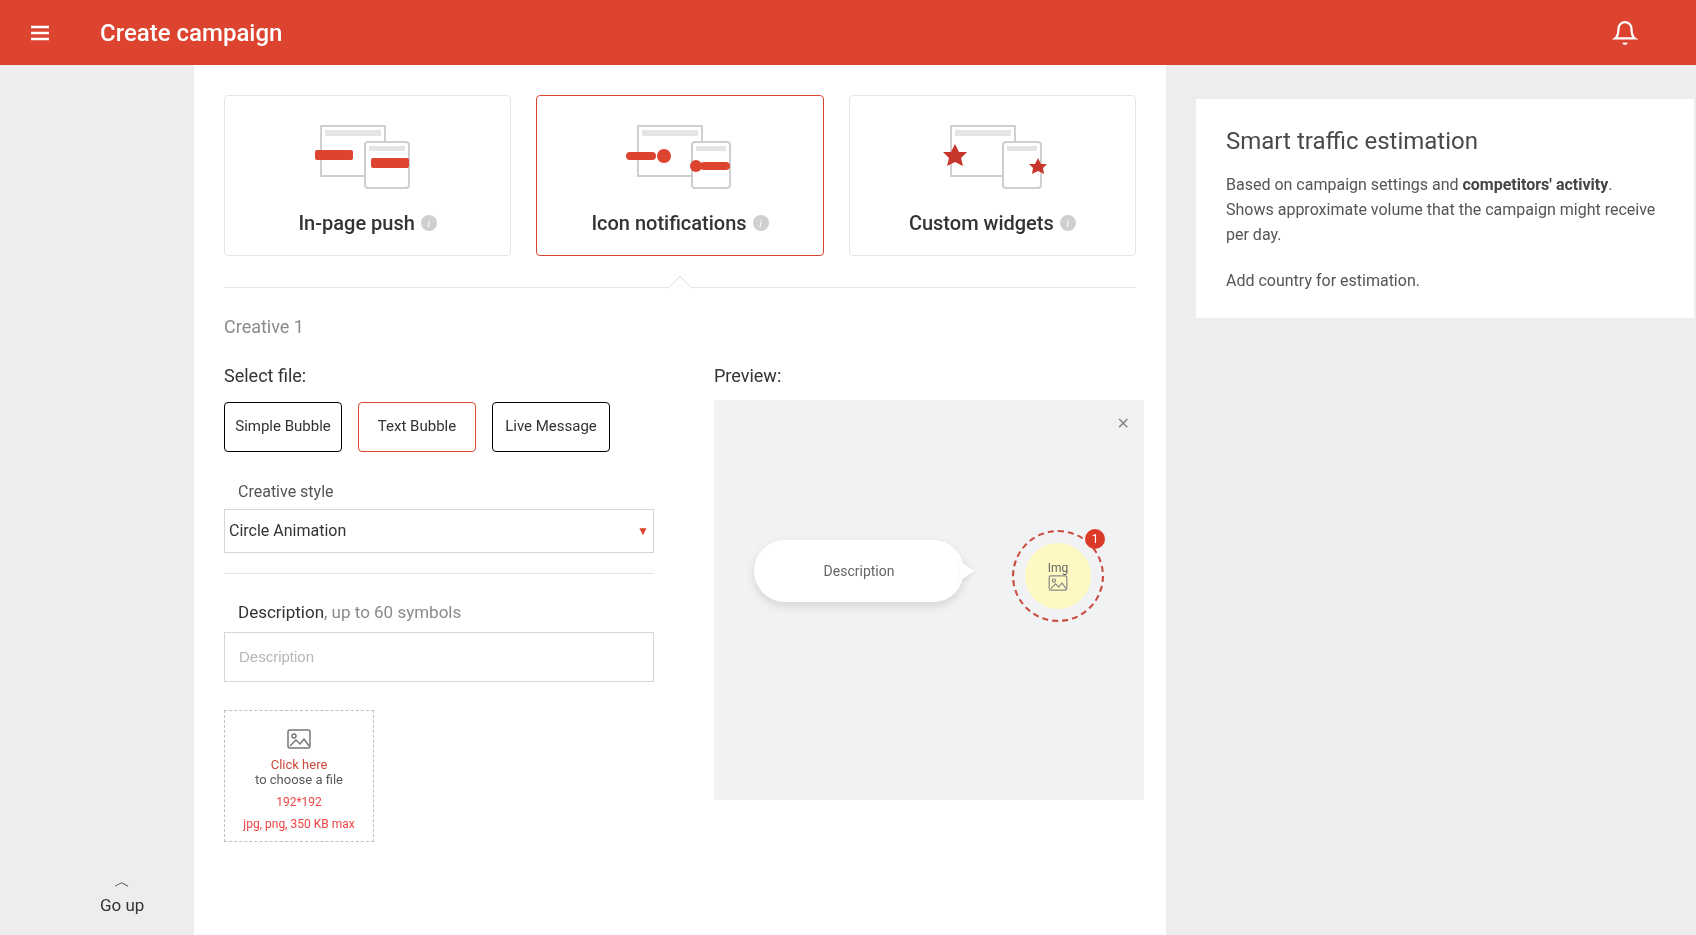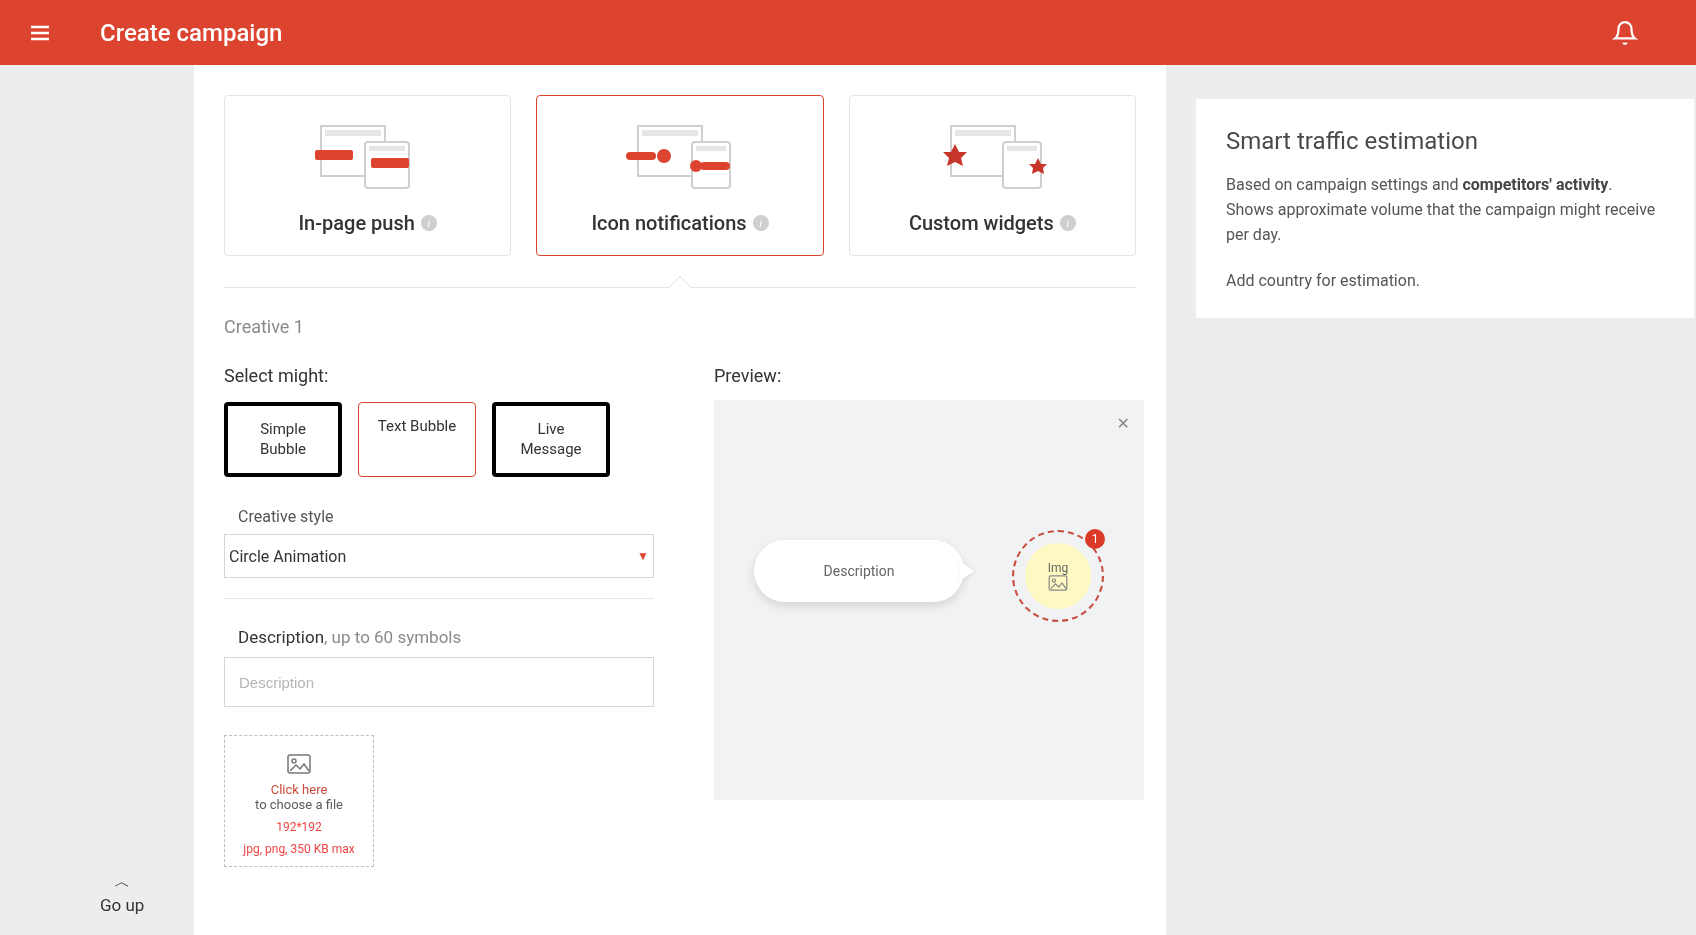--- a/index.html
+++ b/index.html
@@ -66,21 +66,21 @@
     border-left: 1px solid #e5e5e5; border-top: 1px solid #e5e5e5;
     transform: translateX(-50%) rotate(45deg);
   }
   .creative-label { color: #8a8a8a; font-size: 18px; margin-bottom: 28px; }
   .two-col { display: flex; gap: 60px; }
   .col-left { width: 430px; }
   .col-right { flex: 1; }
   .skin-label { font-size: 18px; color: #333; margin-bottom: 16px; }
   .skin-row { display: flex; gap: 16px; margin-bottom: 30px; }
   .skin-btn {
-    border: 4px solid #000000; border-radius: 4px; padding: 14px 10px;
+    border: 1px solid #000000; border-radius: 4px; padding: 14px 10px;
     text-align: center; width: 118px; cursor: pointer; font-size: 15px; color:#333; line-height:1.3;
   }
   .skin-btn.selected { border: 1px solid #dc4430; }
   .field-label { font-size: 16px; color: #555; margin-bottom: 8px; padding-left: 14px;}
   .select-wrap {
     border: 1px solid #d6d6d6; width: 430px; height: 44px; display:flex;
     align-items:center; justify-content:space-between; padding: 0 4px; cursor:pointer;
     margin-bottom: 20px;
   }
   .select-caret { color:#dc4430; font-size:12px;}
@@ -229,21 +229,21 @@
         </div>
       </div>
     </div>
 
     <div class="divider-notch"></div>
 
     <div class="creative-label">Creative 1</div>
 
     <div class="two-col">
       <div class="col-left">
-        <div class="skin-label">Select might:</div>
+        <div class="skin-label">Select file:</div>
         <div class="skin-row">
           <div class="skin-btn">Simple Bubble</div>
           <div class="skin-btn selected">Text Bubble</div>
           <div class="skin-btn">Live Message</div>
         </div>
 
         <div class="field-label">Creative style</div>
         <div class="select-wrap">
           <span>Circle Animation</span>
           <span class="select-caret">▼</span>

